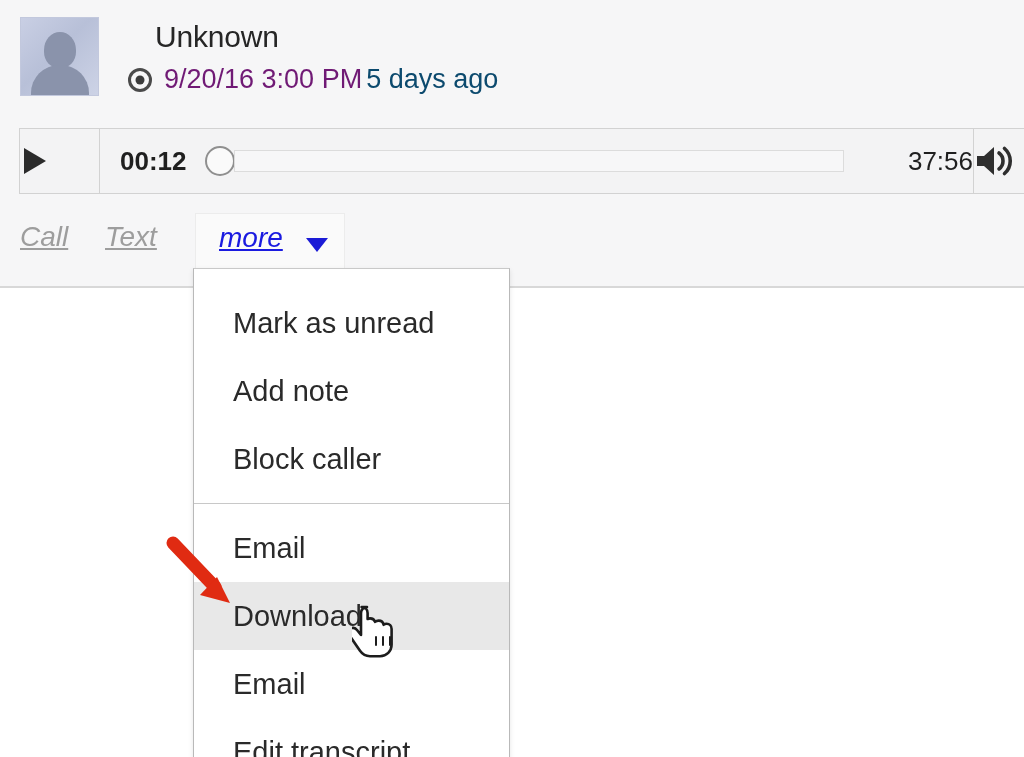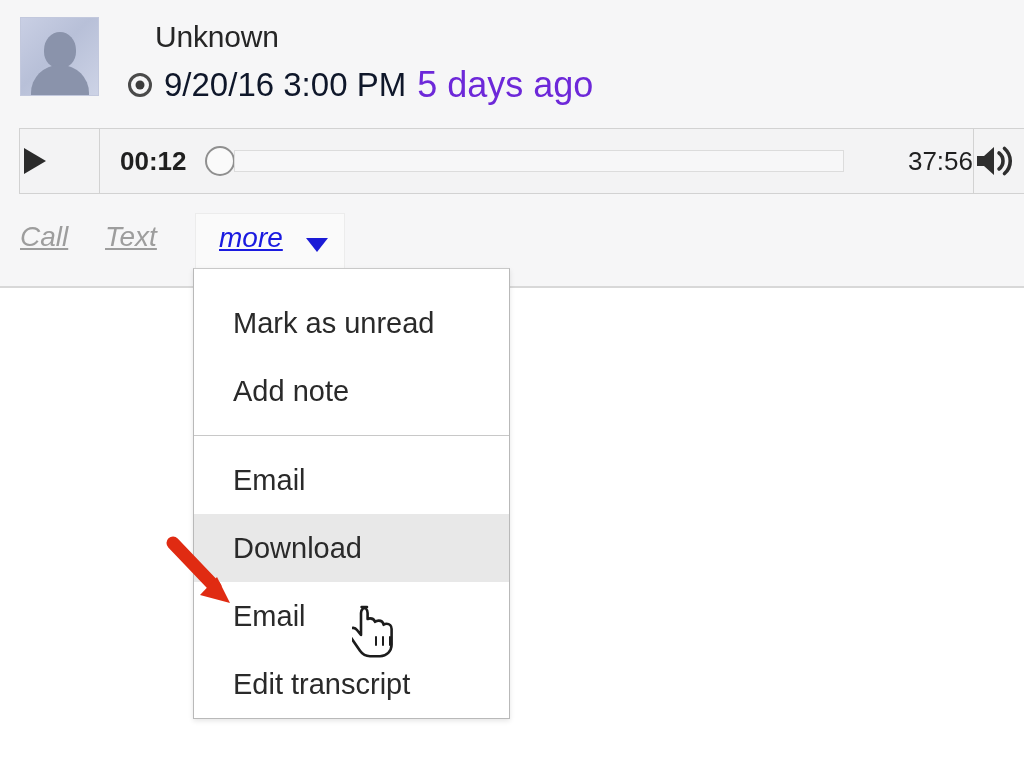--- a/index.html
+++ b/index.html
@@ -104,27 +104,27 @@
     position: absolute;
     left: 50%;
     top: 50%;
     transform: translate(-50%, -50%);
     width: 9px;
     height: 9px;
     border-radius: 50%;
     background: #3b3b3b;
   }
   .ts-main {
-    font-size: 33px;
-    color: #0f172a;
+    font-size: 27px;
+    color: #701a75;
   }
   .ts-rel {
-    font-size: 36px;
-    color: #6d28d9;
-    margin-left: 11px;
+    font-size: 27px;
+    color: #0c4a6e;
+    margin-left: 4px;
   }
 
   
   .player {
     position: absolute;
     left: 19px;
     top: 128px;
     width: 1024px;
     height: 66px;
     background: #f3f3f4;
@@ -371,20 +371,23 @@
   </div>
 
   <div class="menu">
     <div class="menu-group first">
       <div class="menu-item">
         <span>Mark as unread</span>
       </div>
       <div class="menu-item">
         <span>Add note</span>
       </div>
+      <div class="menu-item">
+        <span>Block caller</span>
+      </div>
     </div>
 
     <div class="menu-divider"></div>
 
     <div class="menu-group second">
       <div class="menu-item">
         <span>Email</span>
       </div>
       <div class="menu-item highlighted">
         <span>Download</span>

